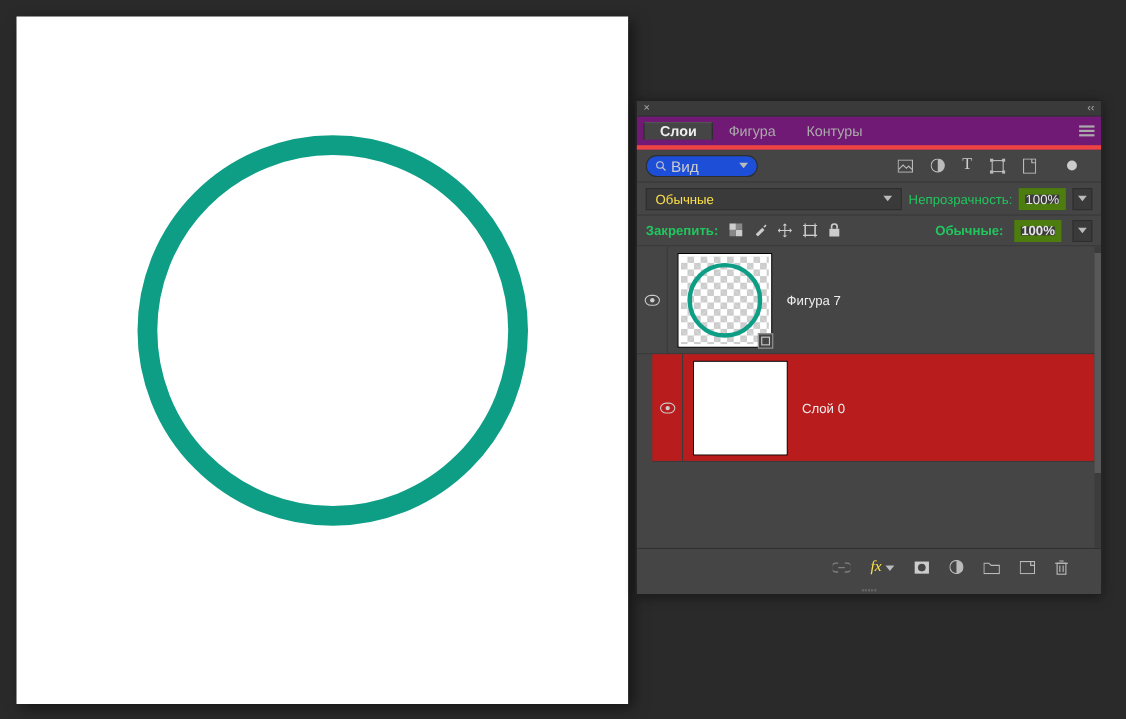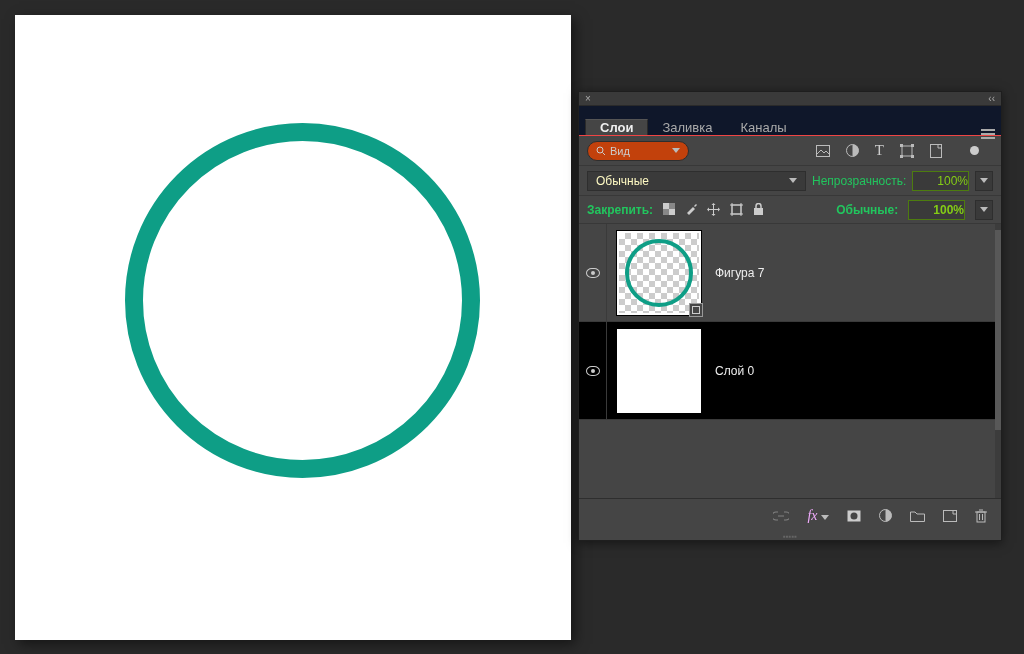--- a/index.html
+++ b/index.html
@@ -45,23 +45,23 @@
     display: flex;
     align-items: center;
     justify-content: space-between;
     padding: 0 6px;
   }
   .panel-title-bar .close-x { color: #aaa; cursor: pointer; font-size: 10px; line-height: 10px; }
   .panel-title-bar .collapse { color: #aaa; font-size: 10px; }
   .tab-row {
     display: flex;
     height: 30px;
-    align-items: flex-end;
-    background: #0f172a;
-    border-bottom: 1px solid #ef4444;
+    align-items: center;
+    background: #701a75;
+    border-bottom: 4px solid #ef4444;
     padding-left: 6px;
   }
   .tab {
     padding: 0 14px;
     display: flex;
     align-items: center;
     color: #aaa;
     cursor: pointer;
     font-size: 13px;
   }
@@ -87,28 +87,28 @@
     display: flex;
     align-items: center;
     height: 30px;
     padding: 0 8px;
     gap: 6px;
   }
   .row.border-b { border-bottom: 1px solid #383838; }
   .search-pill {
     display: flex;
     align-items: center;
-    background: #c2410c;
+    background: #1d4ed8;
     border: 1px solid #2e2e2e;
     border-radius: 10px;
     height: 20px;
     width: 102px;
     padding: 0 8px;
     color: #ccc;
-    font-size: 11px;
+    font-size: 14px;
     justify-content: space-between;
   }
   .icon-cluster {
     margin-left: auto;
     display: flex;
     gap: 16px;
     align-items: center;
     color: #bbb;
     font-size: 13px;
     padding-right: 14px;
@@ -117,35 +117,34 @@
 
   .blend-select {
     flex: 1;
     background: #3a3a3a;
     border: 1px solid #2e2e2e;
     height: 20px;
     display: flex;
     align-items: center;
     padding: 0 8px;
     font-size: 12px;
-    color: #fef9c3;
+    color: #fde047;
     justify-content: space-between;
   }
   .label { color: #22c55e; font-size: 12px; white-space: nowrap; }
   .value-box {
     background: #3a3a3a;
-    border: 1px solid #4d7c0f;
+    border: 6px solid #4d7c0f;
     height: 20px;
     min-width: 42px;
     display: flex;
     align-items: center;
     justify-content: center;
-    color: #84cc16;
+    color: #e5e5e5;
     font-size: 12px;
-    padding-left: 24px;
   }
   .tiny-dd {
     width: 18px; height: 20px; background: #3a3a3a; border: 1px solid #2e2e2e;
     display: flex; align-items: center; justify-content: center;
   }
   .chev { width: 0; height: 0; border-left: 4px solid transparent; border-right: 4px solid transparent; border-top: 5px solid #bbb; }
 
   .lock-row {
     height: 28px;
     padding: 0 8px;
@@ -170,21 +169,21 @@
   .scrollbar { width: 6px; background: #3c3c3c; }
   .scrollbar .thumb { width: 6px; height: 200px; background: #585858; margin-top: 6px; }
 
   .layer {
     display: flex;
     align-items: center;
     height: 98px;
     border-bottom: 1px solid #3a3a3a;
     padding-right: 10px;
   }
-  .layer.selected { background: #000000; }
+  .layer.selected { background: #b91c1c; margin-left: 14px; }
   .vis-col {
     width: 28px; height: 100%;
     display: flex; align-items: center; justify-content: center;
     border-right: 1px solid #3a3a3a;
   }
   .eye { width: 14px; height: 10px; border: 1px solid #ccc; border-radius: 50% / 60%; position: relative; }
   .eye::after { content: ""; position: absolute; width: 4px; height: 4px; background: #ccc; border-radius: 50%; left: 4px; top: 2px; }
   .thumb-wrap { position: relative; margin: 0 14px 0 10px; }
   .thumb {
     width: 84px; height: 84px;
@@ -215,44 +214,44 @@
   .shape-corner::after { content: ""; width: 6px; height: 6px; border: 1px solid #ccc; }
   .layer-name { color: #eee; font-size: 12px; }
 
   .panel-footer {
     height: 34px;
     border-top: 1px solid #2e2e2e;
     display: flex;
     align-items: center;
     justify-content: flex-end;
     gap: 18px;
-    padding: 0 14px;
+    padding: 0 30px;
     background: #454545;
-    color: #f0abfc;
+    color: #fde047;
   }
   .panel-resize-hint { text-align: center; font-size: 8px; color: #666; height: 8px; }
   svg { display: block; }
 </style>
 </head>
 <body>
 
 <div class="canvas-wrap">
   <div class="canvas-circle"></div>
 </div>
 
 <div class="panel">
   <div class="panel-title-bar">
     <span class="close-x">×</span>
     <span class="collapse">‹‹</span>
   </div>
 
   <div class="tab-row">
     <div class="tab active">Слои</div>
-    <div class="tab">Заливка</div>
-    <div class="tab">Каналы</div>
+    <div class="tab">Фигура</div>
+    <div class="tab">Контуры</div>
     <div class="menu-icon">
         <span></span>
       </div>
   </div>
 
   <div class="row border-b">
     <div class="search-pill">
       <span style="display:flex;align-items:center;gap:4px;">
         <svg width="10" height="10" viewBox="0 0 10 10">
             <circle cx="4" cy="4" r="3" stroke="#ccc" fill="none" stroke-width="1"></circle>

